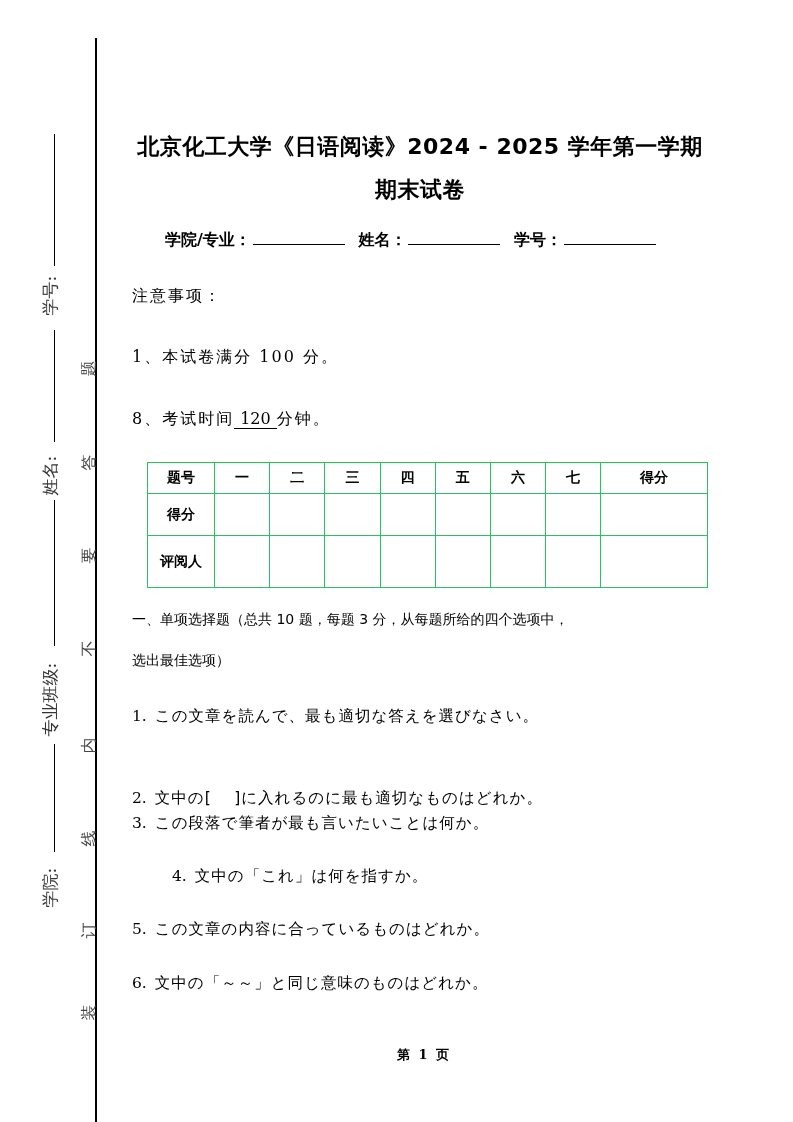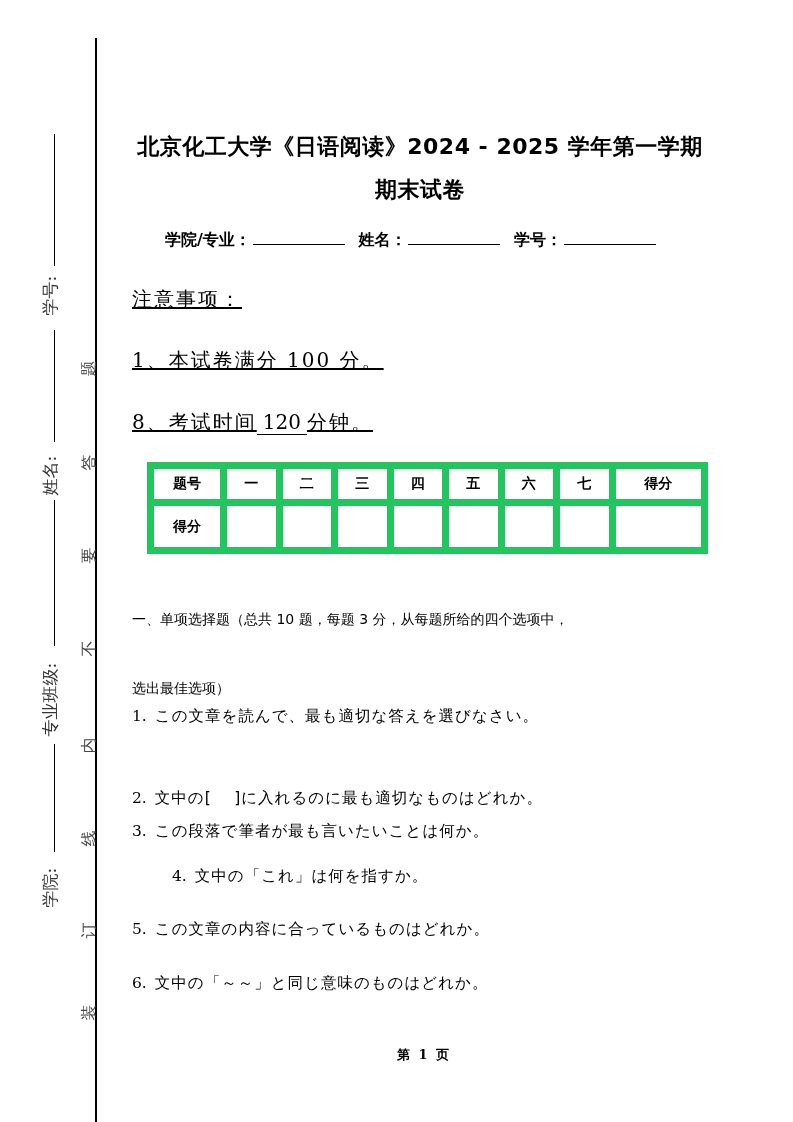--- a/index.html
+++ b/index.html
@@ -6,25 +6,25 @@
   body { width: 793px; height: 1122px; position: relative; overflow: hidden; color: #000; }
   .vline { position: absolute; background: #000; }
   .rot { position: absolute; transform: rotate(-90deg); transform-origin: center center; white-space: nowrap;
          font-family: "DejaVu Serif", "Liberation Serif", serif; font-size: 16px; color: #444; }
   .rot-label { font-size: 17px; color: #333; }
   .title { position: absolute; left: 0; width: 840px; text-align: center;
            font-family: "DejaVu Sans", "Liberation Sans", sans-serif; font-weight: bold; font-size: 22px; letter-spacing: 0.5px; }
   .info-row { position: absolute; left: 165px; top: 230px; font-family: "DejaVu Sans", "Liberation Sans", sans-serif;
               font-weight: bold; font-size: 16px; white-space: nowrap; }
   .info-row .blank { display: inline-block; width: 92px; border-bottom: 1px solid #000; height: 14px; margin: 0 8px 0 2px; vertical-align: baseline; }
-  .serif-text { position: absolute; font-family: "DejaVu Serif", "Liberation Serif", serif; font-size: 20px; letter-spacing: 2px; white-space: nowrap; text-decoration: underline; }
+  .serif-text { position: absolute; font-family: "DejaVu Serif", "Liberation Serif", serif; font-size: 16px; letter-spacing: 2px; white-space: nowrap; }
   .u { display: inline-block; border-bottom: 1px solid #000; padding: 0 6px; letter-spacing: 0; }
   table.score { position: absolute; left: 147px; top: 462px; border-collapse: collapse; width: 561px;
                 font-family: "DejaVu Sans", "Liberation Sans", sans-serif; font-size: 14px; font-weight: bold; }
-  table.score td { border: 7px solid #22c55e; text-align: center; padding: 0; }
+  table.score td { border: 1px solid #22c55e; text-align: center; padding: 0; }
   table.score tr.r0 td { height: 30px; }
   table.score tr.r1 td { height: 41px; }
   table.score tr.r2 td { height: 51px; }
   .section { position: absolute; left: 132px; font-family: "DejaVu Sans", "Liberation Sans", sans-serif; font-size: 14px; white-space: nowrap; }
   .q { position: absolute; left: 132px; font-family: "DejaVu Sans", "Liberation Sans", sans-serif; font-size: 15.5px; white-space: nowrap; letter-spacing: 1px; }
   .q .num { font-family: "DejaVu Serif", "Liberation Serif", serif; margin-right: 8px; letter-spacing: 0; }
   .footer { position: absolute; top: 1046px; left: 0; width: 846px; text-align: center;
             font-family: "DejaVu Serif", "Liberation Serif", serif; font-weight: bold; font-size: 13px; word-spacing: 4px; }
 </style>
 </head>
@@ -82,33 +82,44 @@
     <td>得分</td>
     <td></td>
     <td></td>
     <td></td>
     <td></td>
     <td></td>
     <td></td>
     <td></td>
     <td></td>
   </tr>
+  <tr class="r2">
+    <td>评阅人</td>
+    <td></td>
+    <td></td>
+    <td></td>
+    <td></td>
+    <td></td>
+    <td></td>
+    <td></td>
+    <td></td>
+  </tr>
 </tbody>
   </table>
 
 <div class="section" style="top:611px;">一、单项选择题（总共 10 题，每题 3 分，从每题所给的四个选项中，</div>
-<div class="section" style="top:652px;margin-top:28px;">选出最佳选项）</div>
+<div class="section" style="top:652px;">选出最佳选项）</div>
 
 <div class="q" style="top:706px;">
   <span class="num">1.</span><span>この文章を読んで、最も適切な答えを選びなさい。</span>
 </div>
 <div class="q" style="top:760px;margin-top:28px;">
   <span class="num">2.</span><span>文中の[　 ]に入れるのに最も適切なものはどれか。</span>
 </div>
-<div class="q" style="top:813px;margin-top:8px;">
+<div class="q" style="top:813px;">
   <span class="num">3.</span><span>この段落で筆者が最も言いたいことは何か。</span>
 </div>
 <div class="q" style="top:866px;margin-left:40px;">
   <span class="num">4.</span><span>文中の「これ」は何を指すか。</span>
 </div>
 <div class="q" style="top:919px;">
   <span class="num">5.</span><span>この文章の内容に合っているものはどれか。</span>
 </div>
 <div class="q" style="top:973px;">
   <span class="num">6.</span><span>文中の「～～」と同じ意味のものはどれか。</span>

